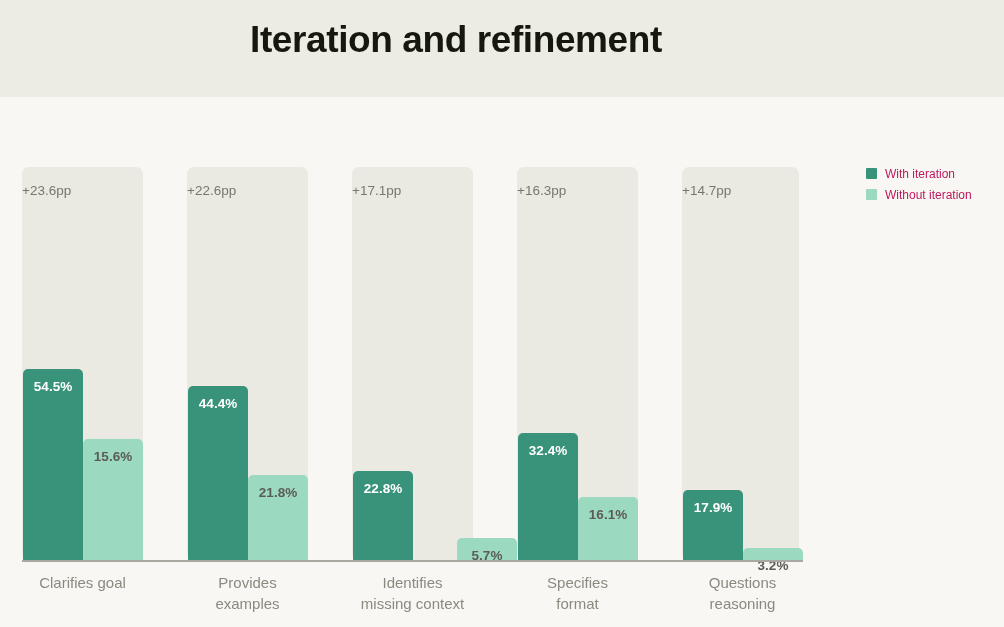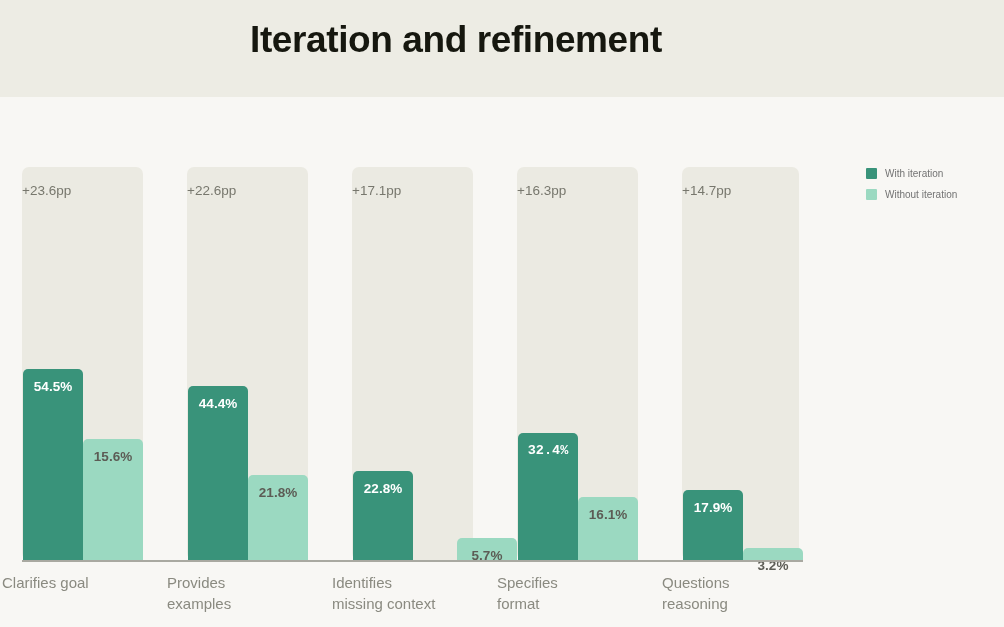--- a/index.html
+++ b/index.html
@@ -95,21 +95,21 @@
   #baseline {
     position: absolute;
     left: 22px;
     width: 781px;
     height: 2px;
     background: #a9a9a1;
   }
 
   .cat-label {
     position: absolute;
-    text-align: left;
+    text-align: center;
     font-size: 15px;
     color: #8a8a80;
     line-height: 21px;
     white-space: pre-line;
   }
 
   
   #legend {
     position: absolute;
     left: 866px;
@@ -122,22 +122,22 @@
     margin-bottom: 4px;
   }
   .legend-swatch {
     width: 11px;
     height: 11px;
     border-radius: 1px;
     margin-right: 8px;
     flex: 0 0 auto;
   }
   .legend-label {
-    font-size: 10px;
-    color: #737373;
+    font-size: 12px;
+    color: #be185d;
     white-space: nowrap;
   }
 </style>
 </head>
 <body>
 
 <div id="header-band"></div>
 <div id="page-title">Iteration and refinement</div>
 
 <div id="chart-area">
@@ -169,21 +169,21 @@
           <div class="bar-value">22.8%</div>
         </div>
         <div class="bar light" style="left: 61px; width: 60px; height: 22.287px; background: rgb(155, 217, 193); margin-left: 44px;">
           <div class="bar-value">5.7%</div>
         </div>
       </div>
       <div class="cat-label" style="left: 332px; top: 475px; width: 161px;">Identifies
 missing context</div>
       <div class="group-panel" style="left: 517px; top: 70px; width: 121px; height: 393px;">
         <div class="delta-label">+16.3pp</div>
-        <div class="bar dark" style="left: 1px; width: 60px; height: 126.684px; background: rgb(57, 147, 122); font-family: Liberation Mono, monospace;">
+        <div class="bar dark" style="left: 1px; width: 60px; height: 126.684px; background: rgb(57, 147, 122);">
           <div class="bar-value">32.4%</div>
         </div>
         <div class="bar light" style="left: 61px; width: 60px; height: 62.951px; background: rgb(155, 217, 193);">
           <div class="bar-value">16.1%</div>
         </div>
       </div>
       <div class="cat-label" style="left: 497px; top: 475px; width: 161px;">Specifies
 format</div>
       <div class="group-panel" style="left: 682px; top: 70px; width: 117px; height: 393px;">
         <div class="delta-label">+14.7pp</div>

